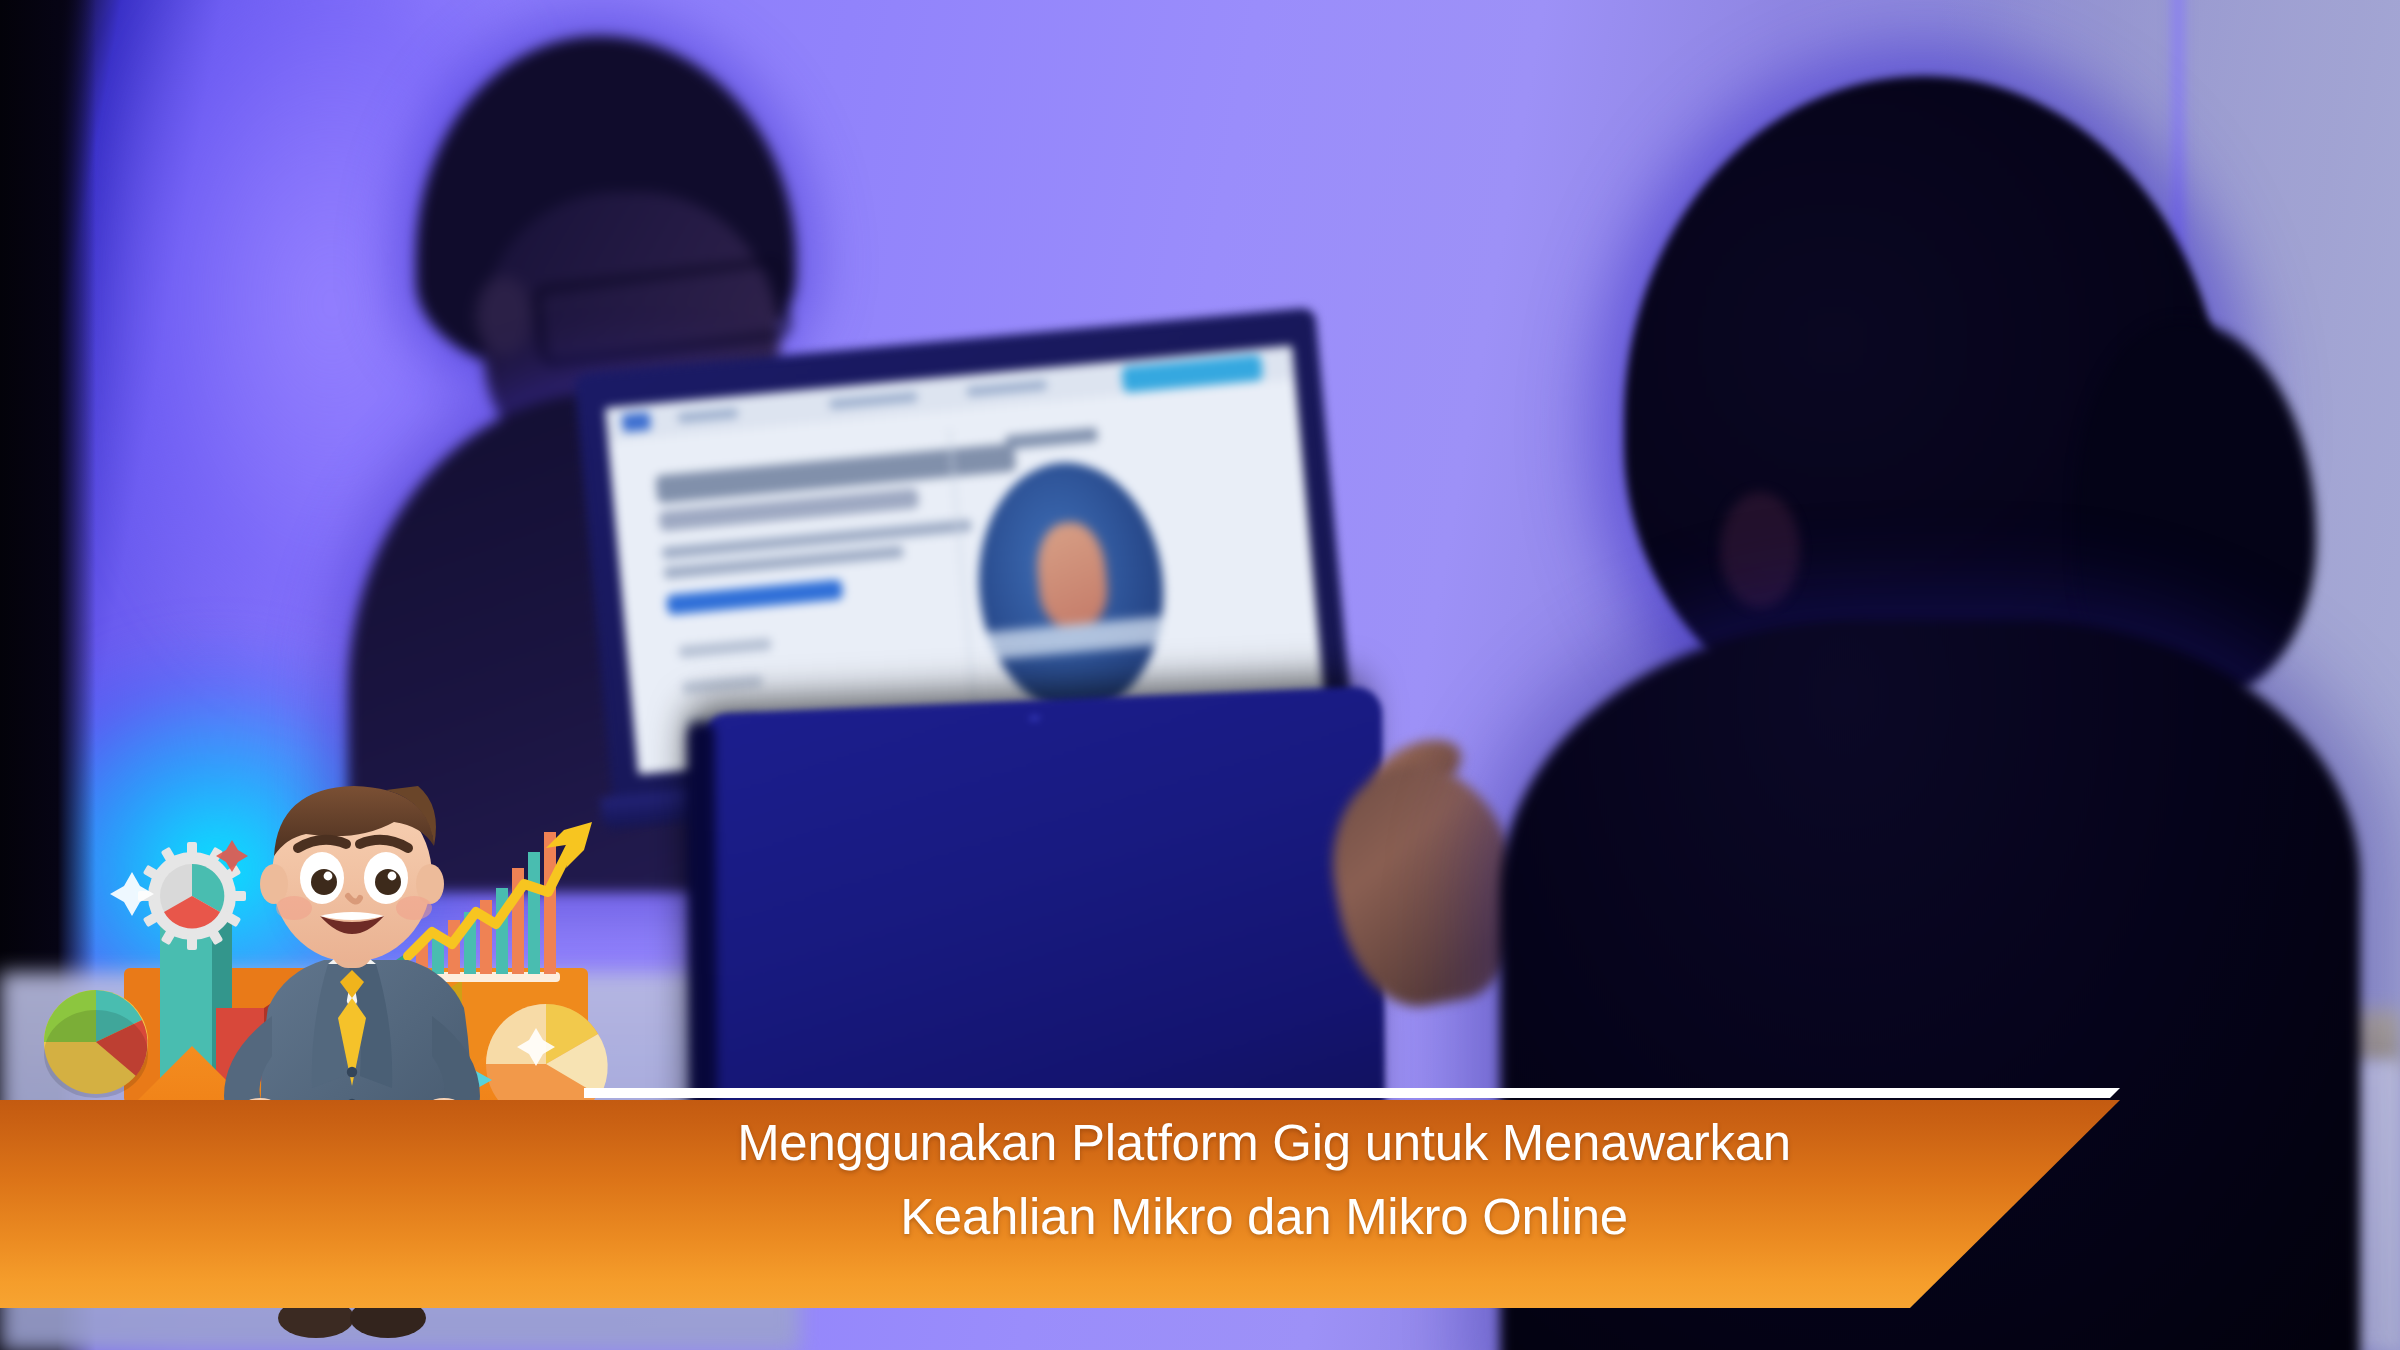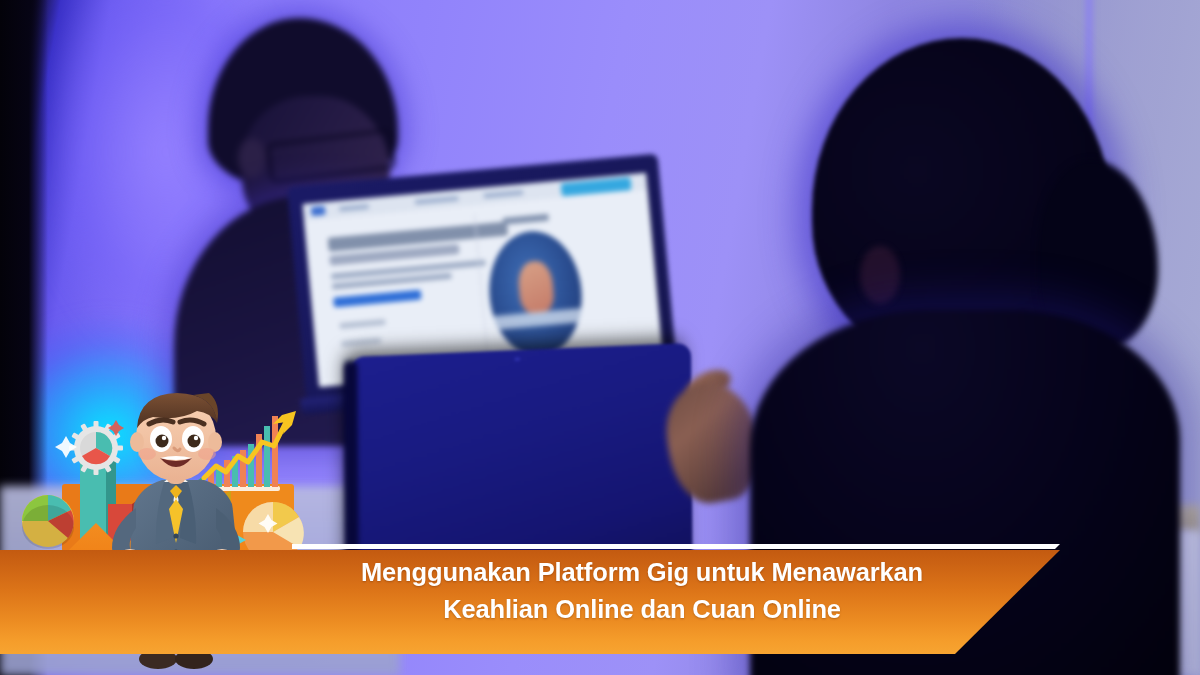--- a/index.html
+++ b/index.html
@@ -334,26 +334,26 @@
        #ec8c22 70%, #f59d2b 88%, #f7a431 100%);
     clip-path: polygon(0 6px, 1060px 6px, 955px 110px, 0 110px);
   }
   .banner-topline {
     position:absolute; left: 292px; top: 0; width: 768px; height: 5px;
     background: #ffffff;
     clip-path: polygon(0 0, 768px 0, 763px 5px, 0 5px);
   }
   .banner-text {
     position:absolute;
-    left: 292px; top: 10px;
+    left: 282px; top: 10px;
     width: 700px;
     text-align: center;
     color: #ffffff;
     font-family: "Liberation Sans", sans-serif;
-    font-weight: bold;
+    font-weight: normal;
     font-size: 25.5px;
     line-height: 37px;
     letter-spacing: -0.15px;
     text-shadow: 0 1px 2px rgba(90,35,0,0.35);
   }
   .banner-text .line { display:block; white-space: nowrap; }
 </style>
 </head>
 <body>
 
@@ -592,17 +592,17 @@
         <path d="M142 72 q16 4 32 0 q-16 -4 -32 0 z" fill="#ffffff"></path>
       </g>
     </svg>
   </div>
 
   <div class="banner">
     <div class="banner-shape"></div>
     <div class="banner-topline"></div>
     <div class="banner-text">
       <span class="line">Menggunakan Platform Gig untuk Menawarkan</span>
-      <span class="line">Keahlian Online dan Cuan Online</span>
+      <span class="line">Keahlian Mikro dan Mikro Online</span>
     </div>
   </div>
 
 </div>
 
 </body></html>

